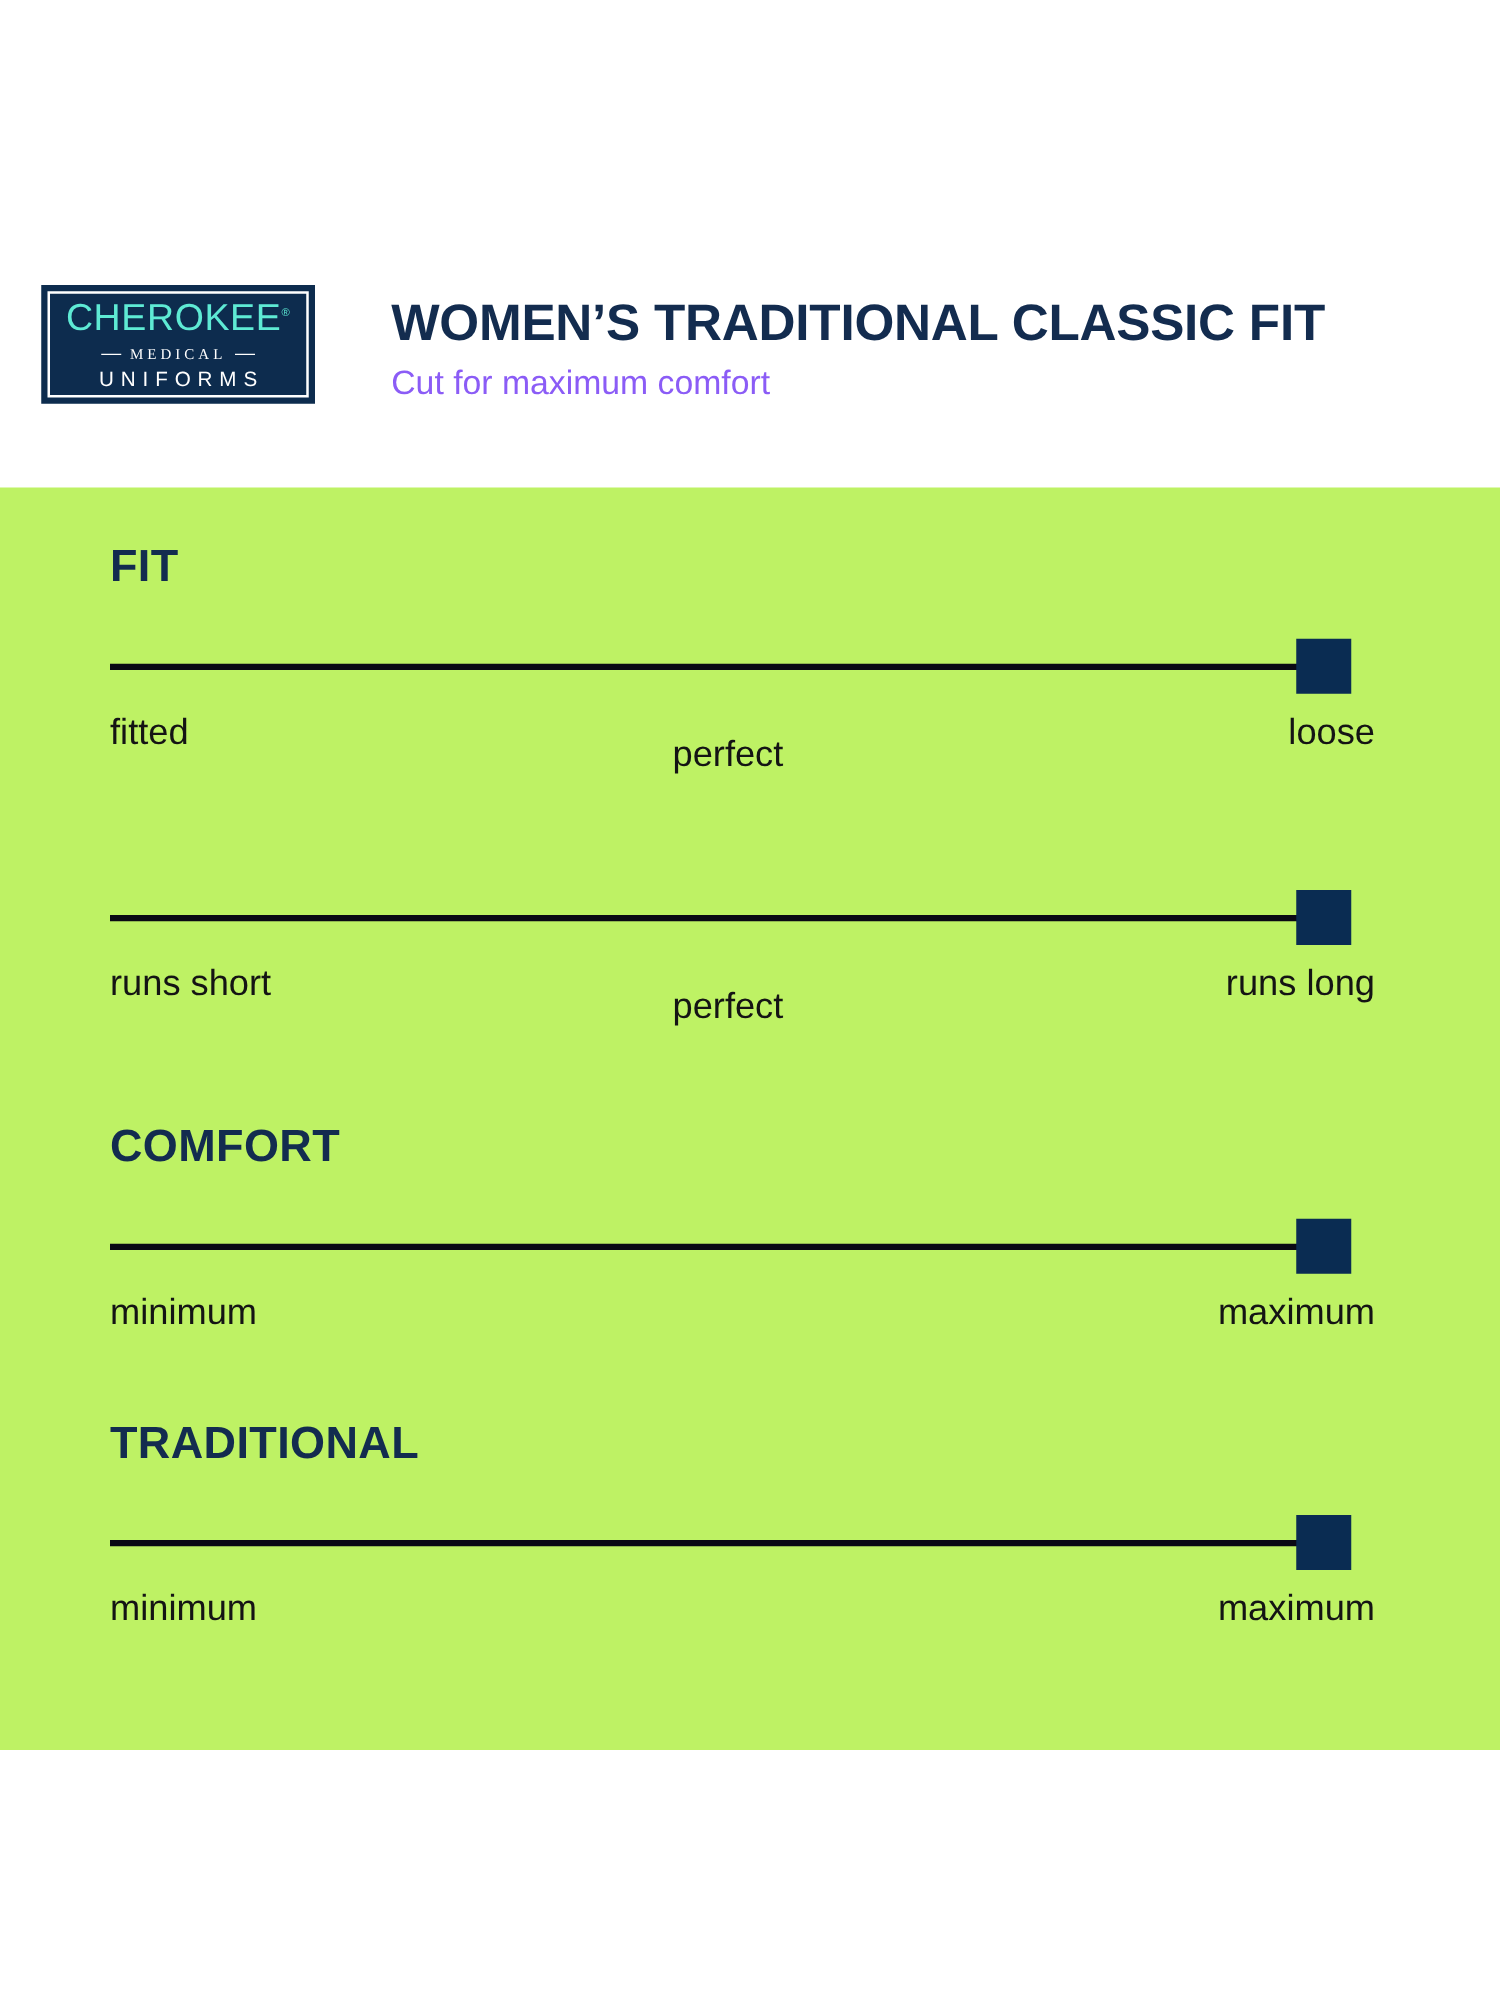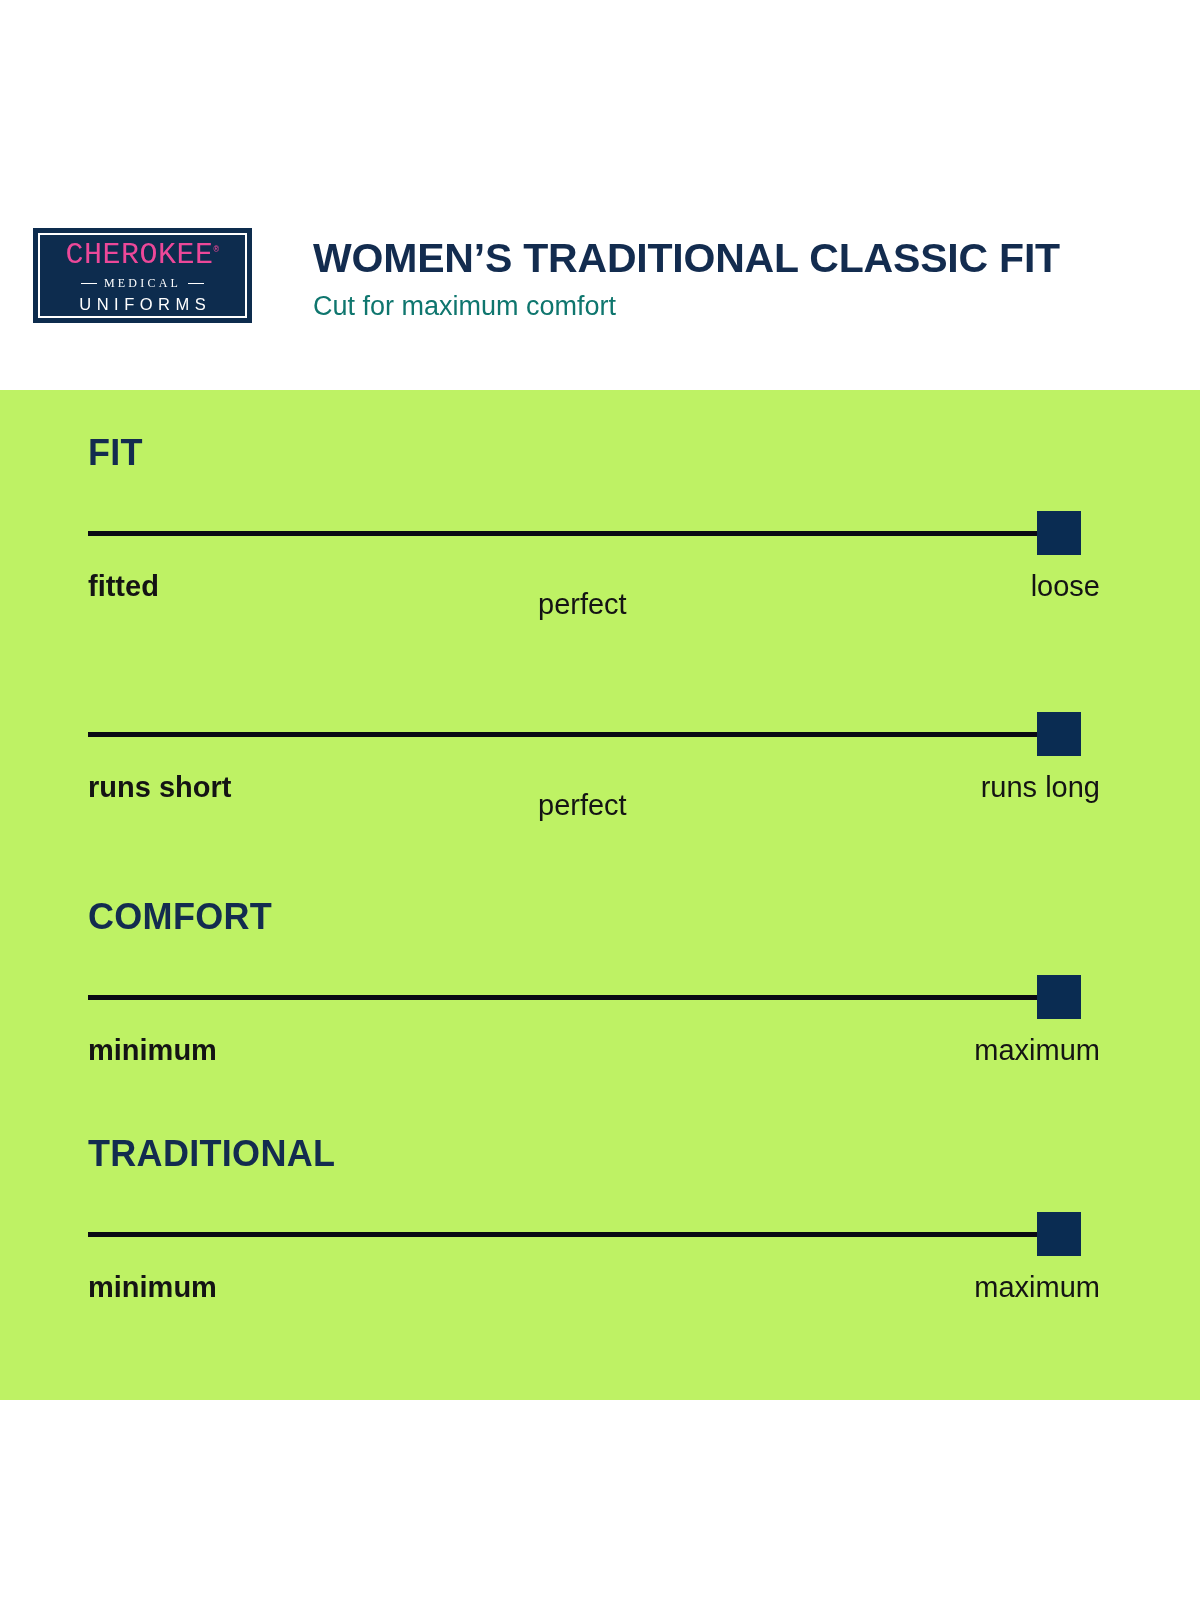--- a/index.html
+++ b/index.html
@@ -48,22 +48,22 @@
     height: 100%;
     border: 2px solid #ffffff;
     box-sizing: border-box;
     display: flex;
     flex-direction: column;
     align-items: center;
     justify-content: center;
     padding-top: 2px;
   }
   .logo-word {
-    font-family: Liberation Mono, monospace;
-    color: #ec4899;
+    font-family: Liberation Sans, sans-serif;
+    color: #5eead4;
     font-size: 30px;
     letter-spacing: 0.5px;
     line-height: 1;
     position: relative;
     white-space: nowrap;
   }
   .logo-word sup {
     font-size: 9px;
     vertical-align: super;
     line-height: 0;
@@ -106,21 +106,21 @@
     font-weight: bold;
     color: #132c4f;
     letter-spacing: -0.2px;
     line-height: 1.08;
     white-space: nowrap;
     margin: 0;
   }
   .sub-title {
     font-size: 27px;
     font-weight: normal;
-    color: #0f766e;
+    color: #8b5cf6;
     line-height: 1.1;
     margin: 12px 0 0 0;
     white-space: nowrap;
   }
 
   
   .panel {
     position: absolute;
     left: 0;
     top: 390px;
@@ -175,21 +175,21 @@
     margin-top: 14px;
   }
   .scale-label {
     position: absolute;
     top: 0;
     font-size: 29px;
     color: #141414;
     line-height: 1.2;
     white-space: nowrap;
   }
-  .label-left   { left: 0; font-weight: bold; }
+  .label-left   { left: 0; }
   .label-center { left: 450px; margin-top: 18px; }
   .label-right  { right: -12px; text-align: right; }
 </style>
 </head>
 <body>
 
 <div class="page">
 
   <div class="header">
 

